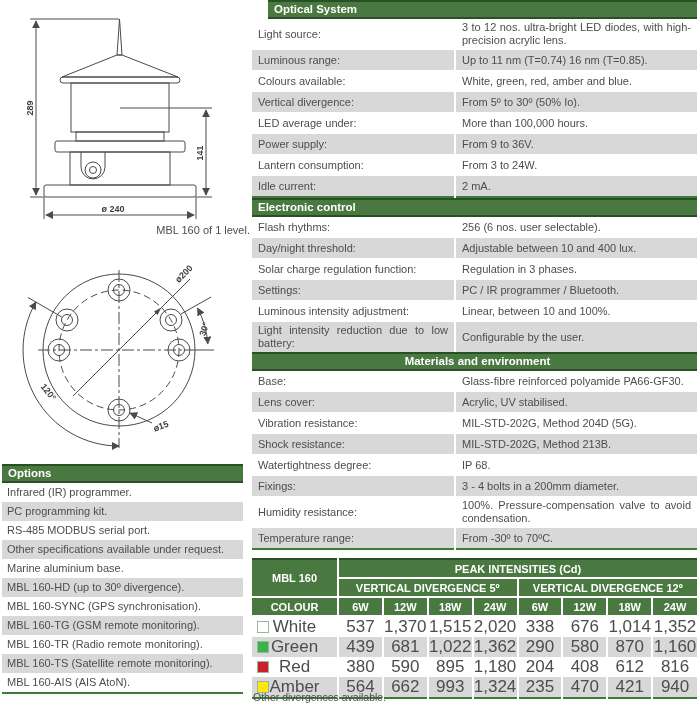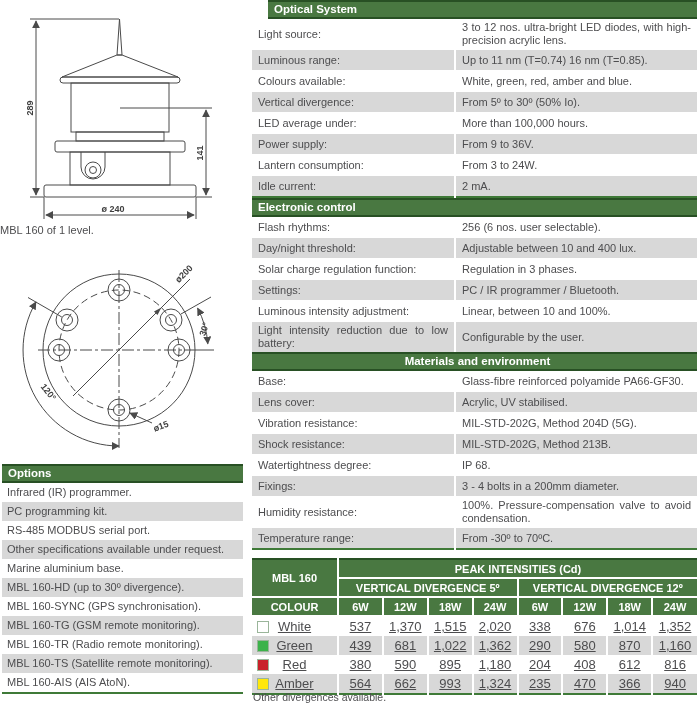--- a/index.html
+++ b/index.html
@@ -31,29 +31,29 @@
   .opt-list div.opt-row:nth-of-type(even){background:var(--gray);}
   
   table.peak{border-collapse:collapse;width:445px;table-layout:fixed;
              border-bottom:2px solid var(--green-line);}
   table.peak th{background:var(--green);color:#fff;font-size:11px;font-weight:bold;
                 text-align:center;height:13px;padding:2px 0;
                 border-left:2px solid #fff;border-right:2px solid #fff;border-bottom:2px solid #fff;}
   table.peak th:first-child{border-left:0;}
   table.peak th:last-child{border-right:0;}
   table.peak thead tr:first-child th{border-top:2px solid var(--green-dark);}
-  table.peak td{font-size:13px;color:var(--text);text-align:center;height:19px;padding:0;
-                border-left:2px solid #fff;text-decoration:underline;}
+  table.peak td{font-size:17px;color:var(--text);text-align:center;height:19px;padding:0;
+                border-left:2px solid #fff;}
   table.peak td:first-child{border-left:0;}
   table.peak tbody tr:nth-of-type(even){background:var(--gray);}
   col.cc{width:86px;}
   .colour-cell{position:relative;}
   .swatch{position:absolute;left:5px;top:50%;transform:translateY(-50%);
           width:12px;height:12px;box-sizing:border-box;border:1px solid #9ab59a;}
-  .caption{position:absolute;left:0;top:224px;width:250px;text-align:left;
+  .caption{position:absolute;left:0;top:224px;width:250px;text-align:right;
            font-size:11px;color:var(--text);}
   .footnote{position:absolute;left:253px;top:691px;font-size:10.5px;color:var(--text);}
   svg text{font-family:"Liberation Sans",sans-serif;}
 </style>
 </head>
 <body>
 
 <div class="page">
 
   <svg style="position:absolute;left:0;top:0;" width="250" height="222" viewBox="0 0 250 222">
@@ -401,21 +401,21 @@
             <td class="colour-cell">
               <span class="swatch" style="background-color: rgb(255, 231, 10);"></span>
               <span>Amber</span>
             </td>
             <td>564</td>
             <td>662</td>
             <td>993</td>
             <td>1,324</td>
             <td>235</td>
             <td>470</td>
-            <td>366</td>
+            <td>421</td>
             <td>940</td>
           </tr>
         </tbody>
     </table>
   </div>
 
   <div class="footnote">Other divergences available.</div>
 
 </div>
 

